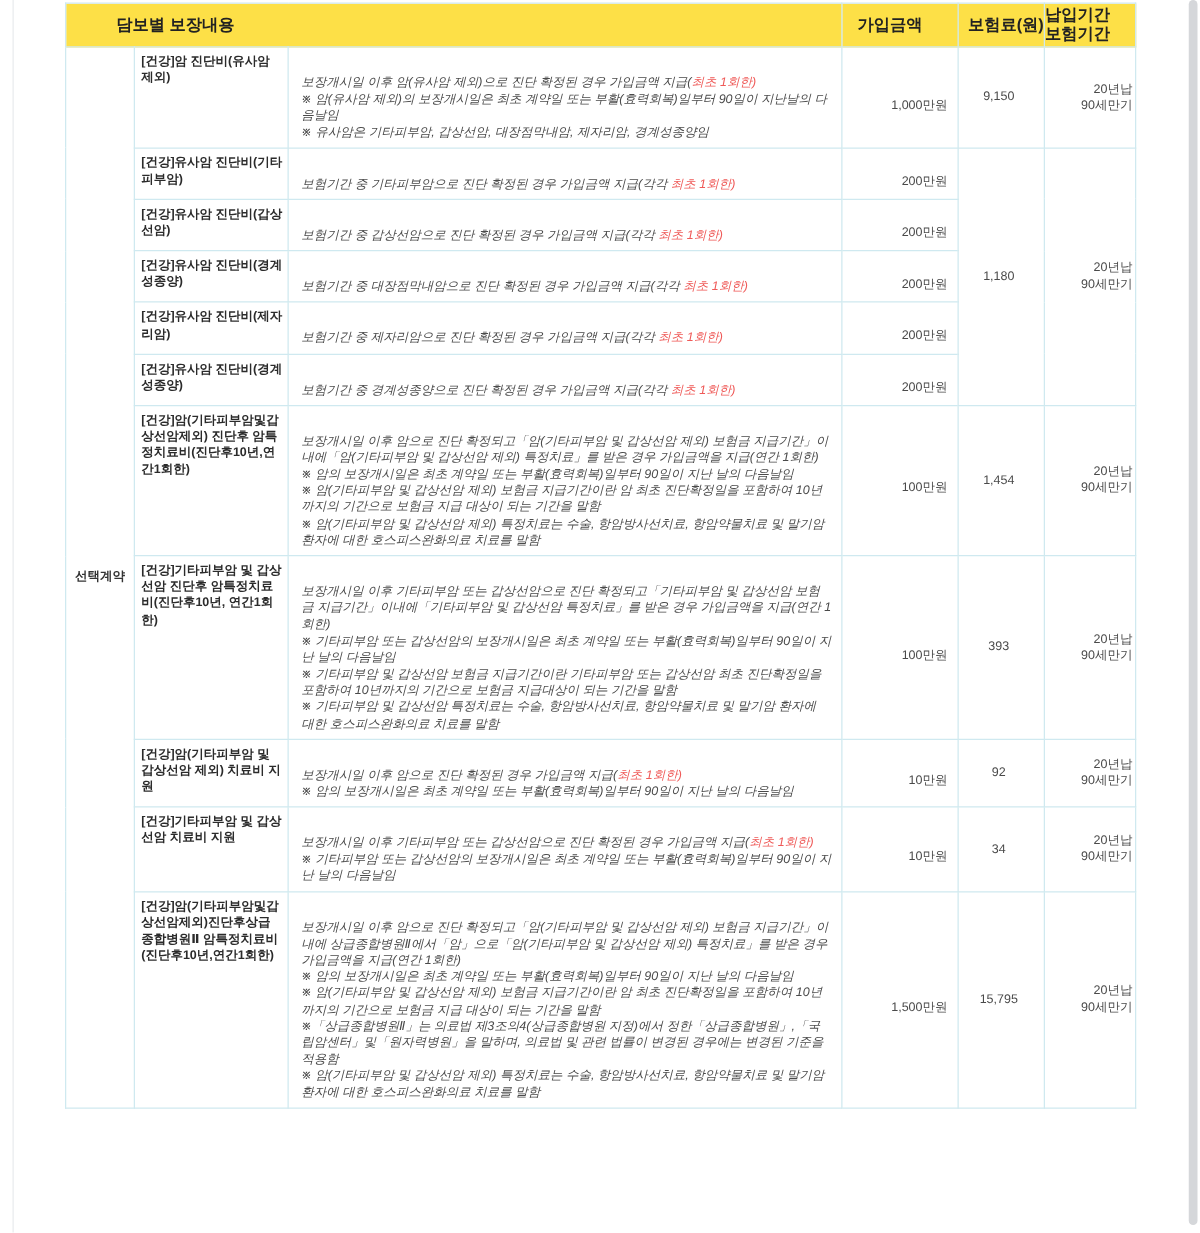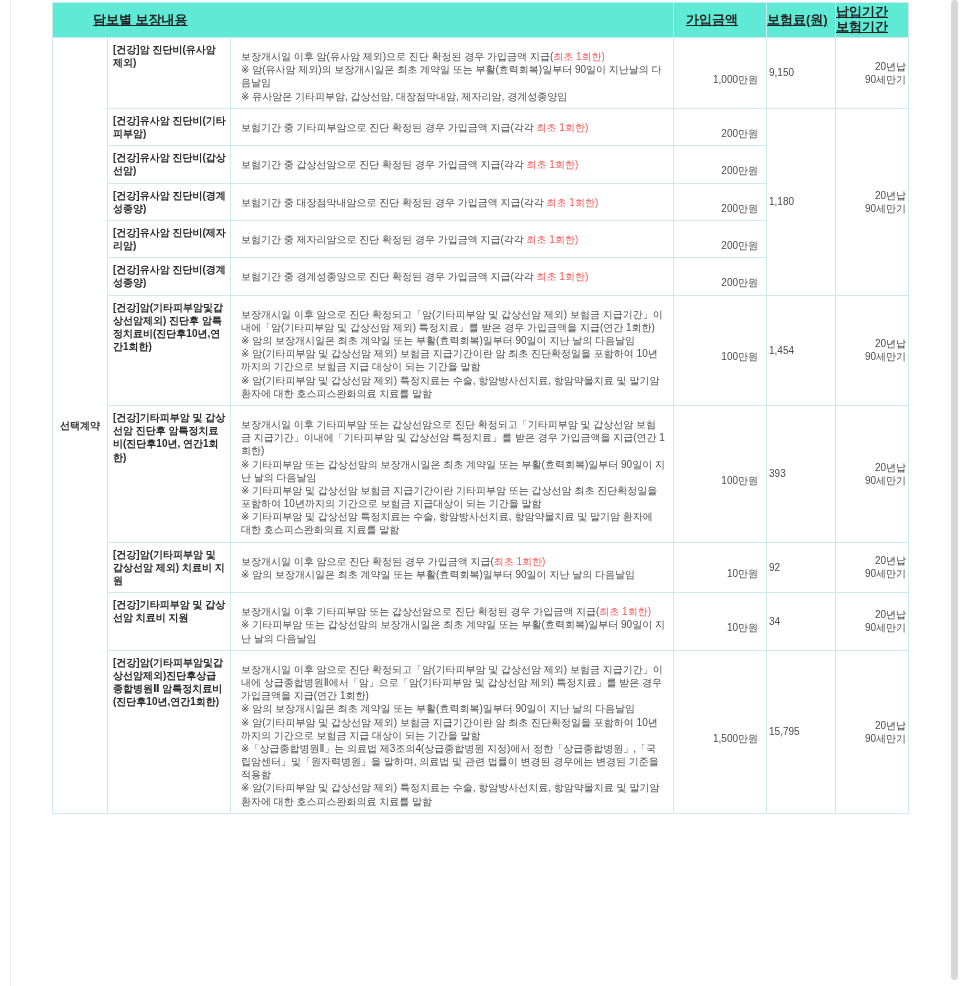--- a/index.html
+++ b/index.html
@@ -8,40 +8,40 @@
     font-family:"Liberation Sans","DejaVu Sans",sans-serif;
   }
   .left-line{position:absolute;left:10px;top:0;width:1px;height:986px;background:#e9ebee;}
   .scrollbar{position:absolute;right:2px;top:0;width:7px;height:980px;background:#d5d7da;border-radius:4px;}
   table.cov{
     position:absolute;left:52px;top:2px;width:856px;
     border-collapse:collapse;table-layout:fixed;
   }
   table.cov th, table.cov td{border:1px solid #cfe9f0;}
   thead th{
-    background:#5eead4;color:#222;font-size:13px;font-weight:bold;
-    height:34px;padding:0;line-height:1.15;border-color:#bfe2ea;text-decoration:underline;
+    background:#fde047;color:#222;font-size:13px;font-weight:bold;
+    height:34px;padding:0;line-height:1.15;border-color:#bfe2ea;
   }
   th.th-cov{text-align:left;padding-left:40px;}
   th.th-amt{text-align:left;padding-left:12px;}
-  th.th-prem{text-align:left;}
+  th.th-prem{text-align:right;}
   th.th-per{text-align:left;}
   td{font-size:10px;color:#4a4a4a;line-height:1.32;vertical-align:top;}
   td.g{
     text-align:center;vertical-align:middle;font-weight:bold;color:#333;
     padding:0;word-break:keep-all;
   }
   td.name{
     font-weight:bold;color:#2b2b2b;padding:5px 4px 5px 5px;word-break:break-all;
   }
   td.desc{
-    padding:12px 8px 5px 10px;white-space:pre-line;word-break:break-all;
+    padding:22px 8px 5px 10px;white-space:pre-line;word-break:break-all;font-style:italic;
   }
   td.amt{text-align:right;vertical-align:middle;padding:15px 8px 2px 2px;}
-  td.prem{text-align:left;vertical-align:middle;padding:2px 6px 2px 2px;}
+  td.prem{text-align:center;vertical-align:middle;padding:2px 6px 2px 2px;}
   td.per{text-align:right;vertical-align:middle;white-space:pre-line;padding:2px;}
   .red{color:#ef5a58;}
 </style>
 </head>
 <body>
 
 <div class="left-line"></div>
 
 <table class="cov">
   <colgroup>

